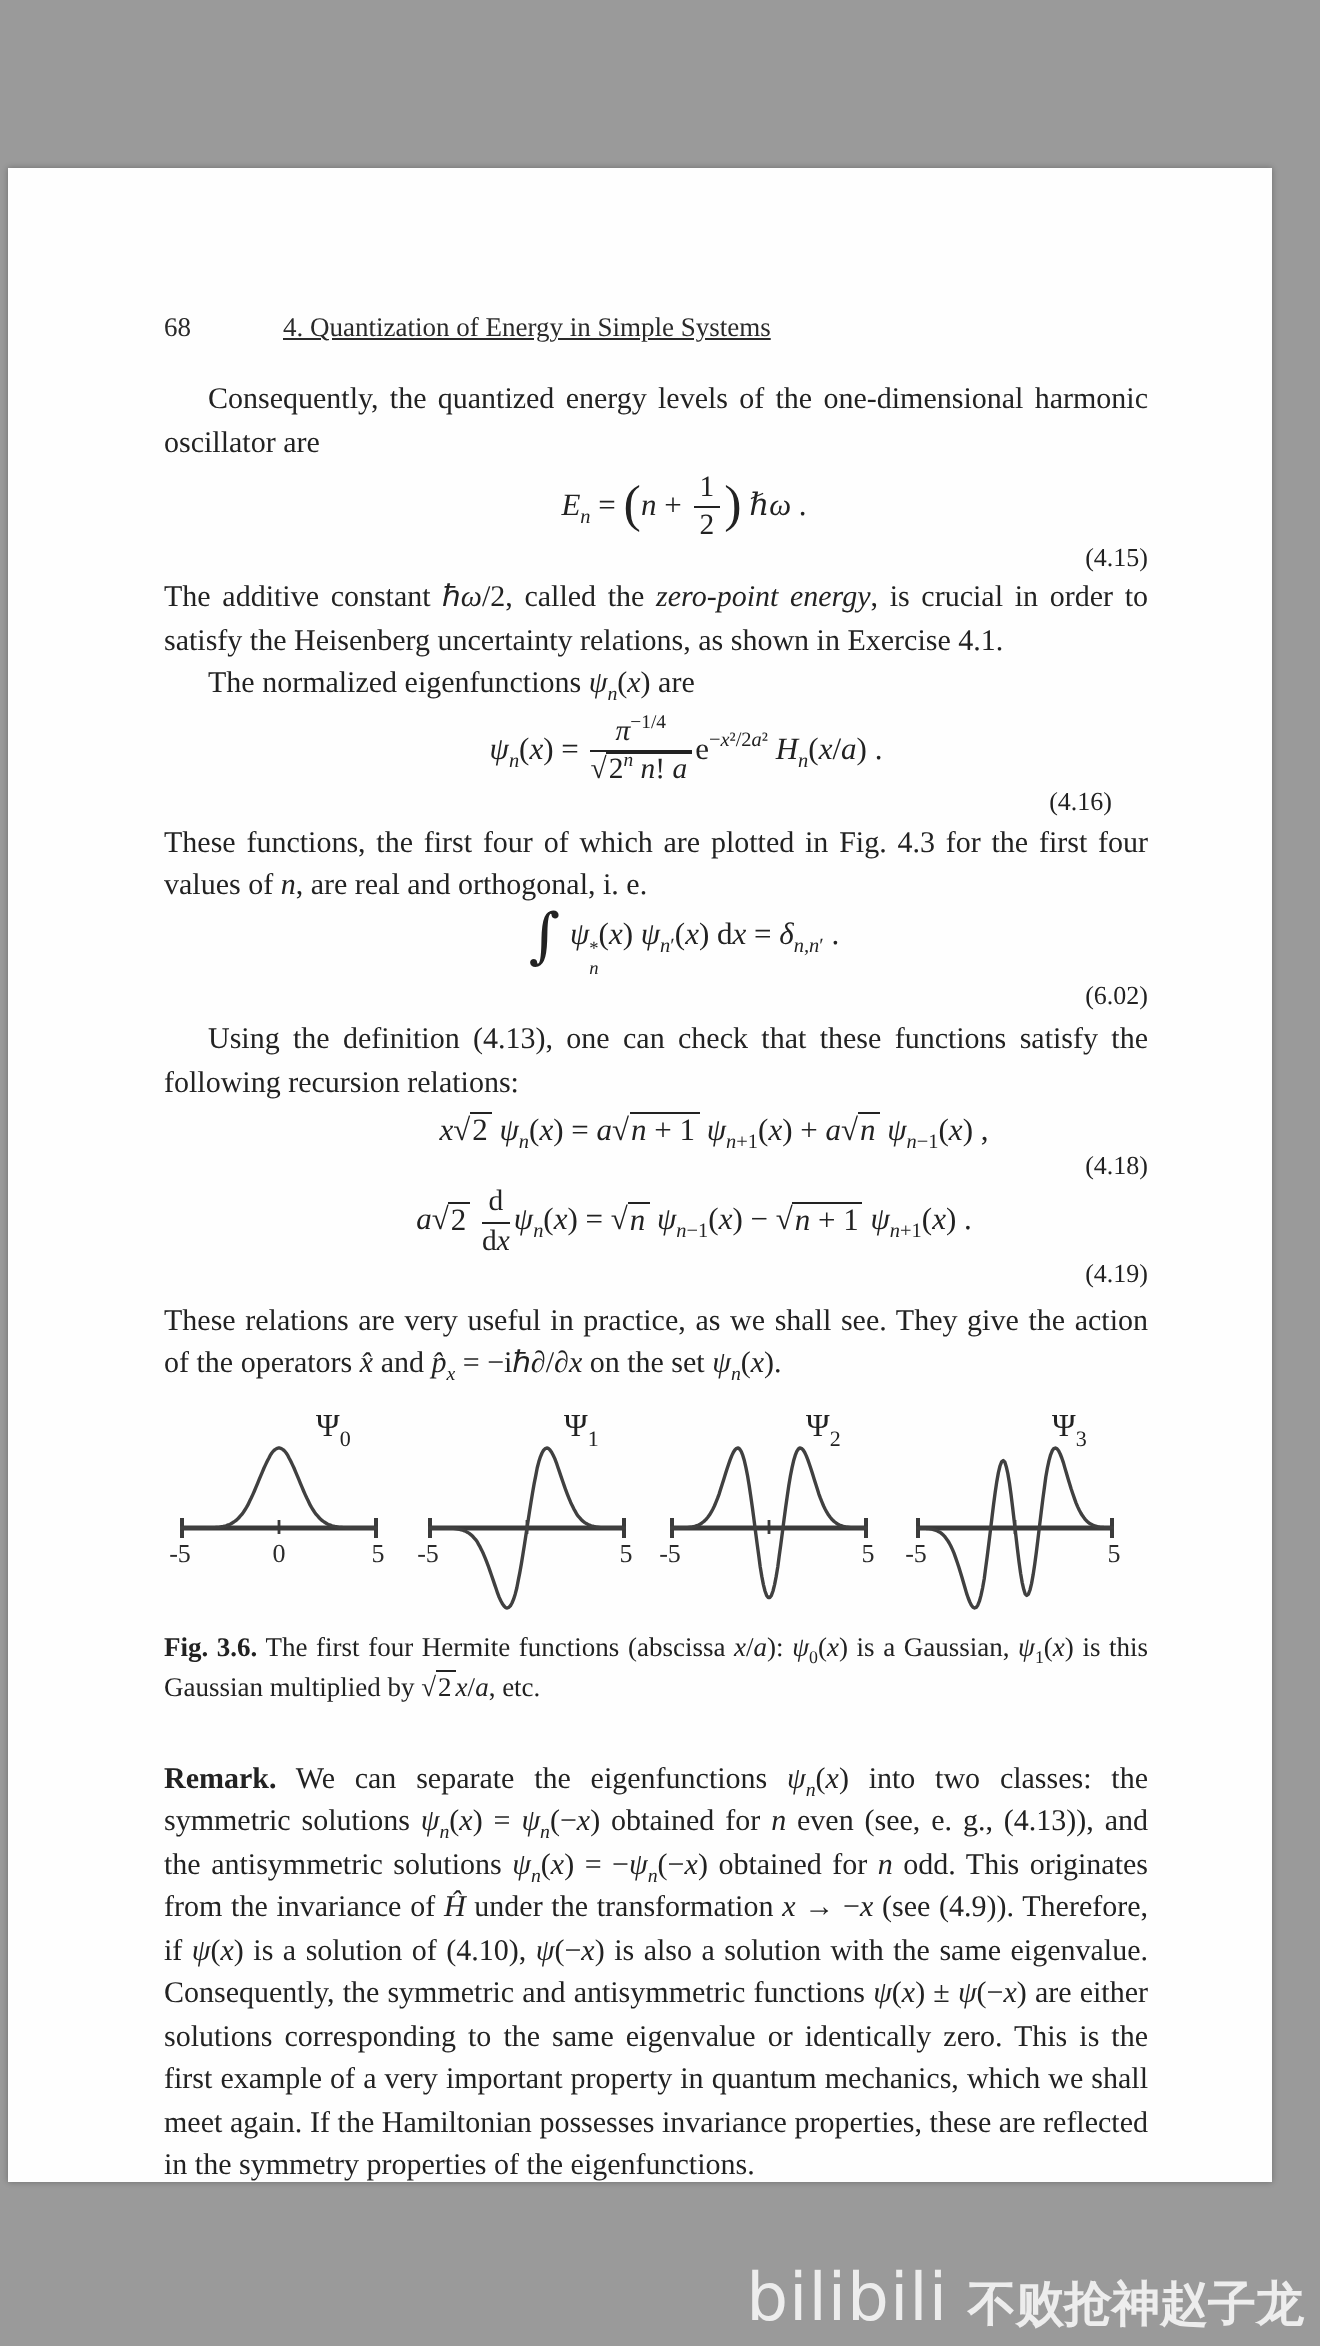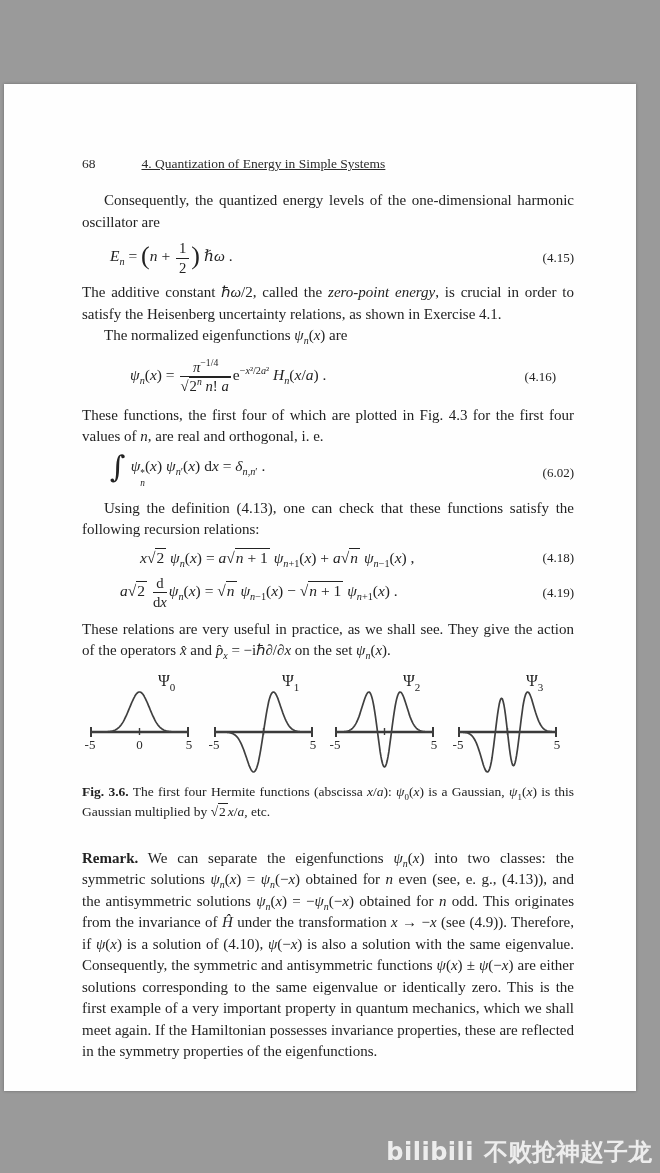--- a/index.html
+++ b/index.html
@@ -5,39 +5,39 @@
   html,body{margin:0;padding:0;}
   body{width:660px;height:1173px;background:#9a9a9a;position:relative;overflow:hidden;
        font-family:"Liberation Serif","DejaVu Serif",serif;color:#222;}
   .page{position:absolute;left:4px;top:84px;width:632px;height:1007px;background:#fefefe;
         box-shadow:0 0 3px rgba(0,0,0,.3);}
   .content{padding:0 62px 0 78px;}
   .running-head{display:flex;margin-top:72px;font-size:13.5px;color:#2a2a2a;}
   .running-head .chap{margin-left:46px;text-decoration:underline;}
   p{margin:0;font-size:15px;line-height:21.5px;text-align:justify;color:#222;font-family:Liberation Serif, serif;}
   .ind{text-indent:22px;}
-  .eqrow{display:flex;align-items:center;font-size:15.5px;}
+  .eqrow{display:flex;align-items:center;font-size:15.5px;flex-direction:column;}
   .eqno{margin-left:auto;font-size:13px;align-self:center;}
   sup,sub{font-size:.66em;line-height:0;}
   .frac{display:inline-flex;flex-direction:column;vertical-align:middle;text-align:center;
         margin:0 2px;line-height:1.1;font-size:.95em;}
   .frac .fn{border-bottom:1.3px solid #222;padding:0 3px 1px;display:block;}
   .frac .fd{padding-top:1px;display:block;}
   .sqrt{white-space:nowrap;}
   .sqrt .rad{border-top:1.3px solid #222;padding:0 2px 0 1px;}
   .int{font-size:30px;line-height:0;vertical-align:-6px;margin-right:5px;font-family:"DejaVu Serif",serif;}
   .big{font-size:26px;line-height:0;vertical-align:-3px;font-weight:400;}
   .ss{display:inline-flex;flex-direction:column;font-size:.6em;line-height:1.05;vertical-align:-5px;}
   .figure{position:relative;height:112px;margin-top:8px;}
   .fig-panel{position:absolute;top:0;}
   svg{font-family:"Liberation Serif","DejaVu Serif",serif;overflow:visible;}
   .caption{font-size:13.5px;line-height:20px;}
   .remark{margin-top:26px;}
   .watermark{position:absolute;right:8px;bottom:5px;color:#ededed;display:flex;align-items:baseline;gap:10px;}
-  .wm-logo{font-family:"DejaVu Sans","Liberation Sans",sans-serif;font-weight:bold;font-size:24px;letter-spacing:.5px;}
+  .wm-logo{font-family:"DejaVu Sans","Liberation Sans",sans-serif;font-weight:normal;font-size:33px;letter-spacing:.5px;}
   .wm-text{font-family:Liberation Sans, sans-serif;font-size:24px;font-weight:600;}
 </style>
 </head>
 <body>
 
 <div class="stage">
   <div class="page">
     <div class="content">
 
       <div class="running-head">

